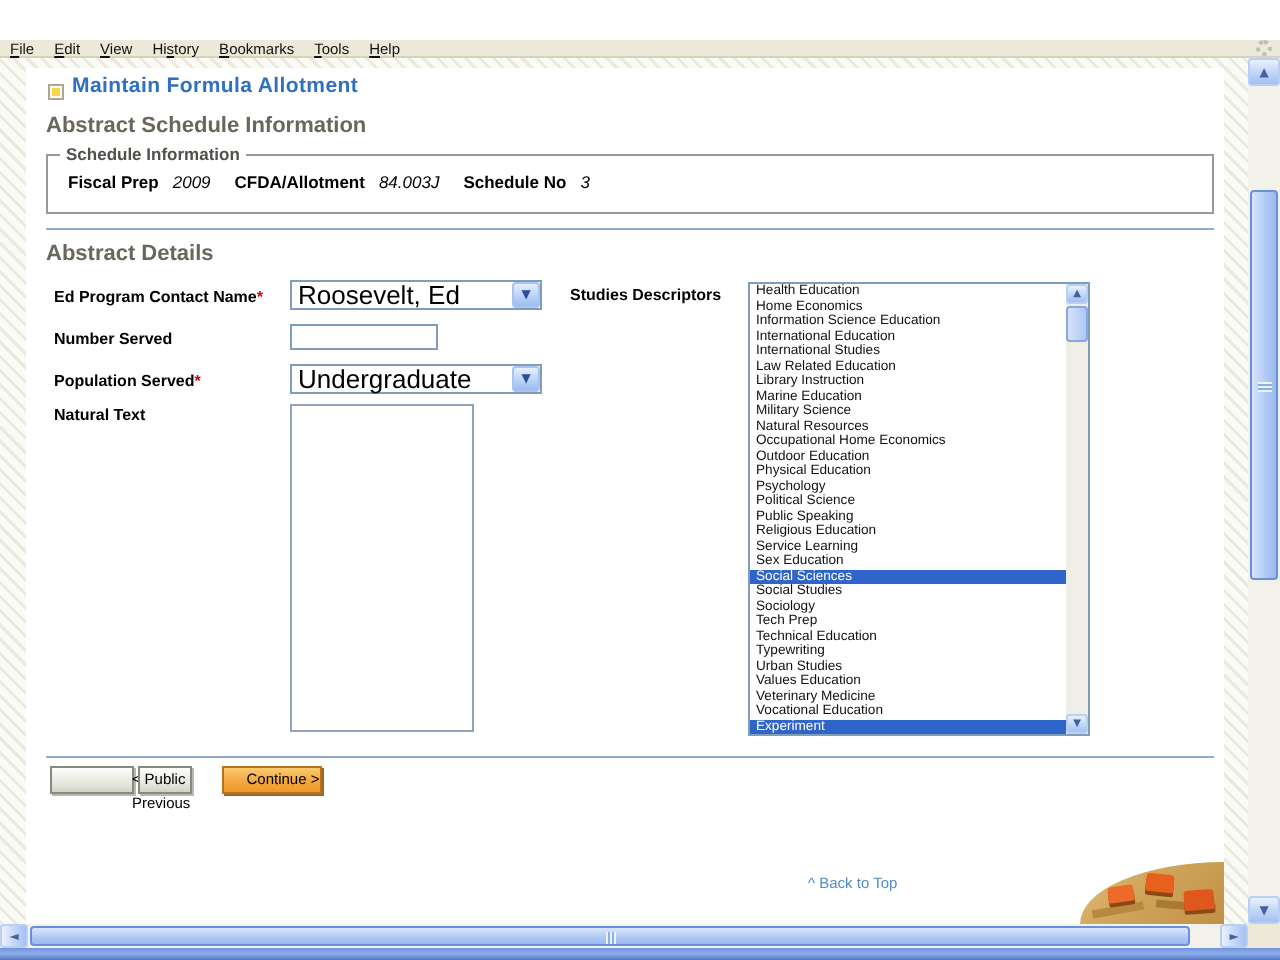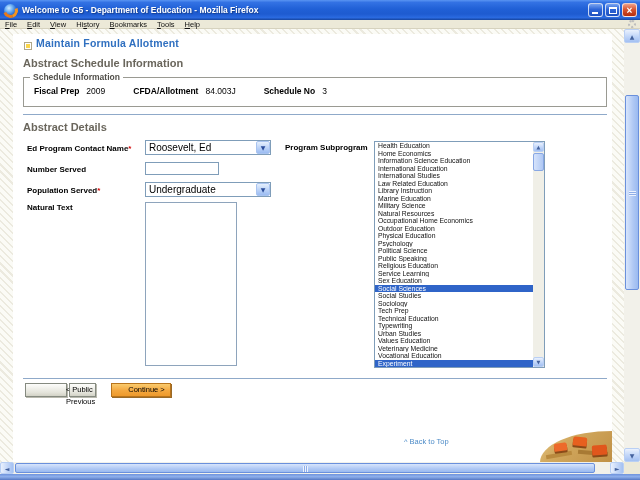--- a/index.html
+++ b/index.html
@@ -39,29 +39,29 @@
   
   .pg-title-icon { position:absolute; left:11px; top:8px; width:8px; height:8px; background:#FBD64A;
     border:1px solid #AFA789; box-shadow:inset 0 0 0 1px #fff; }
   .pg-title { position:absolute; left:23px; top:3px; font-size:10.5px; font-weight:bold; color:#3070C0; letter-spacing:.2px; }
   .sec-head { position:absolute; left:10px; font-size:11px; font-weight:bold; color:#6A665C; }
   .sec1 { top:23px; } .sec2 { top:87px; }
 
   .sched-fs { position:absolute; left:10px; top:38px; width:584px; height:35px; border:1px solid #9A9A92; }
   .sched-fs legend { margin-left:6px; padding:0 3px; font-size:8.5px; font-weight:bold; color:#52504A; }
   .sched-row { padding:4px 0 0 10px; font-size:8.5px; white-space:nowrap; }
-  .sched-row b { margin-right:7px; } .sched-row .val { margin-right:28px; }
+  .sched-row b { margin-right:7px; } .sched-row .val { margin-right:12px;font-style:italic; }
 
   .hr-blue { position:absolute; left:10px; width:584px; height:1px; background:#8FA9C9; }
   .hr1 { top:80px; } .hr2 { top:344px; }
 
   .f-label { position:absolute; left:14px; font-size:8px; font-weight:bold; color:#000; white-space:nowrap; }
   .req { color:#D00000; }
   .xp-select { position:absolute; left:132px; width:126px; height:15px; background:#fff; border:1px solid #7F9DB9; }
-  .xp-select .sel-text { position:absolute; left:3px; top:1px; font-size:10px; line-height:12px; color:#000; white-space:nowrap; }
+  .xp-select .sel-text { position:absolute; left:3px; top:1px; font-size:13px; line-height:12px; color:#000; white-space:nowrap; }
   .xp-select .sel-btn { position:absolute; right:0; top:0; width:14px; height:13px; border:1px solid #A9C4F0; border-radius:2px;
     background:linear-gradient(180deg,#E6F0FD,#BBD2F7 55%,#9CBCF2); color:#2B4D9B; font-size:6px; line-height:12px; text-align:center;
     font-family:"DejaVu Sans", sans-serif; }
   .xp-input { position:absolute; left:132px; width:74px; height:13px; border:1px solid #7F9DB9; background:#fff;
     font-size:7.8px; padding:0 2px; font-family:"Liberation Sans", sans-serif; }
   .xp-textarea { position:absolute; left:132px; top:168px; width:92px; height:164px; border:1px solid #8EA4BC; background:#fff;
     resize:none; font-size:7.8px; font-family:"Liberation Sans", sans-serif; }
 
   
   .listbox { position:absolute; left:361px; top:107px; width:171px; height:227px; background:#fff; border:1px solid #7F9DB9; }
@@ -74,21 +74,21 @@
     font-family:"DejaVu Sans", sans-serif; }
   .lb-up { top:0; } .lb-down { bottom:0; }
   .lb-thumb { position:absolute; left:0; top:11px; width:11px; height:18px; border:1px solid #88A7E4; border-radius:2px;
     background:linear-gradient(90deg,#D6E3FB,#AFC8F4); }
 
   
   .btn { position:absolute; top:349px; height:14px; font-size:7.5px; line-height:12px; text-align:center; color:#000;
     border:1px solid #858A80; background:linear-gradient(180deg,#FDFDFB,#E4E4DB 70%,#D2D2C6); box-shadow:1px 1px 0 #B9B9AE; }
   .btn-prev { left:12px; width:40px;padding-left:40px; }
   .btn-cancel { left:56px; width:27px; }
-  .btn-continue { left:98px; width:60px; border:1px solid #B8741C; box-shadow:1px 1px 0 #9A6A28;
+  .btn-continue { left:98px; width:50px; border:1px solid #B8741C; box-shadow:1px 1px 0 #9A6A28;
     background:linear-gradient(180deg,#FBC express 0,#fff 0); background:linear-gradient(180deg,#FACB6E,#F3A73F 55%,#EE9A2C);padding-left:11px; }
 
   .back-top { position:absolute; left:391px; top:403px; font-size:7.5px; color:#4E8CC8;text-align:center; }
 
   
   .photo { position:absolute; right:0; bottom:0; width:72px; height:31px; border-top-left-radius:100% 100%; overflow:hidden;
     background:linear-gradient(135deg,#E8C985 0%,#D2A95F 35%,#C09045 100%); }
   .photo .chair { position:absolute; background:#E8601E; border-radius:2px 2px 1px 1px; box-shadow:0 2px 0 #8A4A18; }
   .photo .chair.c1 { left:14px; top:12px; width:13px; height:8px; transform:rotate(-8deg); background:#ED6A2A; }
   .photo .chair.c2 { left:33px; top:6px; width:14px; height:9px; transform:rotate(6deg); }
@@ -116,35 +116,20 @@
     background:repeating-linear-gradient(90deg,#EDF3FE 0 1px,#8FAEE8 1px 2px); }
   .sb-corner { position:absolute; right:0; top:462px; width:16px; height:12px; background:#ECE9D8; }
   .bottom-strip { position:absolute; left:0; top:474px; width:640px; height:6px;
     background:linear-gradient(180deg,#6E92DC,#8FB0EC 45%,#5578C4); }
 </style>
 </head>
 <body>
 
 <div class="screen">
 
-  <div class="titlebar">
-    <span class="ff-icon"></span>
-    <span class="title-text">Welcome to G5 - Department of Education - Mozilla Firefox</span>
-    <span class="win-btns">
-      <span class="win-btn">
-          <span class="glyph-min"></span>
-        </span>
-      <span class="win-btn">
-          <span class="glyph-max"></span>
-        </span>
-      <span class="win-btn close">
-          <span class="glyph-close">×</span>
-        </span>
-    </span>
-  </div>
 
   <div class="menubar">
     <span id="menubar-items"><span class="menu-item"><u>F</u>ile</span><span class="menu-item"><u>E</u>dit</span><span class="menu-item"><u>V</u>iew</span><span class="menu-item">Hi<u>s</u>tory</span><span class="menu-item"><u>B</u>ookmarks</span><span class="menu-item"><u>T</u>ools</span><span class="menu-item"><u>H</u>elp</span></span>
     <span class="throbber"></span>
   </div>
 
   <div class="viewport">
     <div class="pagebox">
 
       <span class="pg-title-icon"></span>
@@ -172,21 +157,21 @@
 
       <div class="f-label" style="top:152px"><span>Population Served</span><span class="req">*</span></div>
       <div class="xp-select" style="top:148px">
         <span class="sel-text">Undergraduate</span>
         <span class="sel-btn">▼</span>
       </div>
 
       <div class="f-label" style="top:169px"><span>Natural Text</span></div>
       <textarea class="xp-textarea" style=""></textarea>
 
-      <div class="f-label" style="left:272px; top:109px">Program Subprogram</div>
+      <div class="f-label" style="left:272px; top:109px">Studies Descriptors</div>
       <div class="listbox">
         <div class="lb-inner" id="lb-inner">
             <div class="opt">Health Education</div>
             <div class="opt">Home Economics</div>
             <div class="opt">Information Science Education</div>
             <div class="opt">International Education</div>
             <div class="opt">International Studies</div>
             <div class="opt">Law Related Education</div>
             <div class="opt">Library Instruction</div>
             <div class="opt">Marine Education</div>

